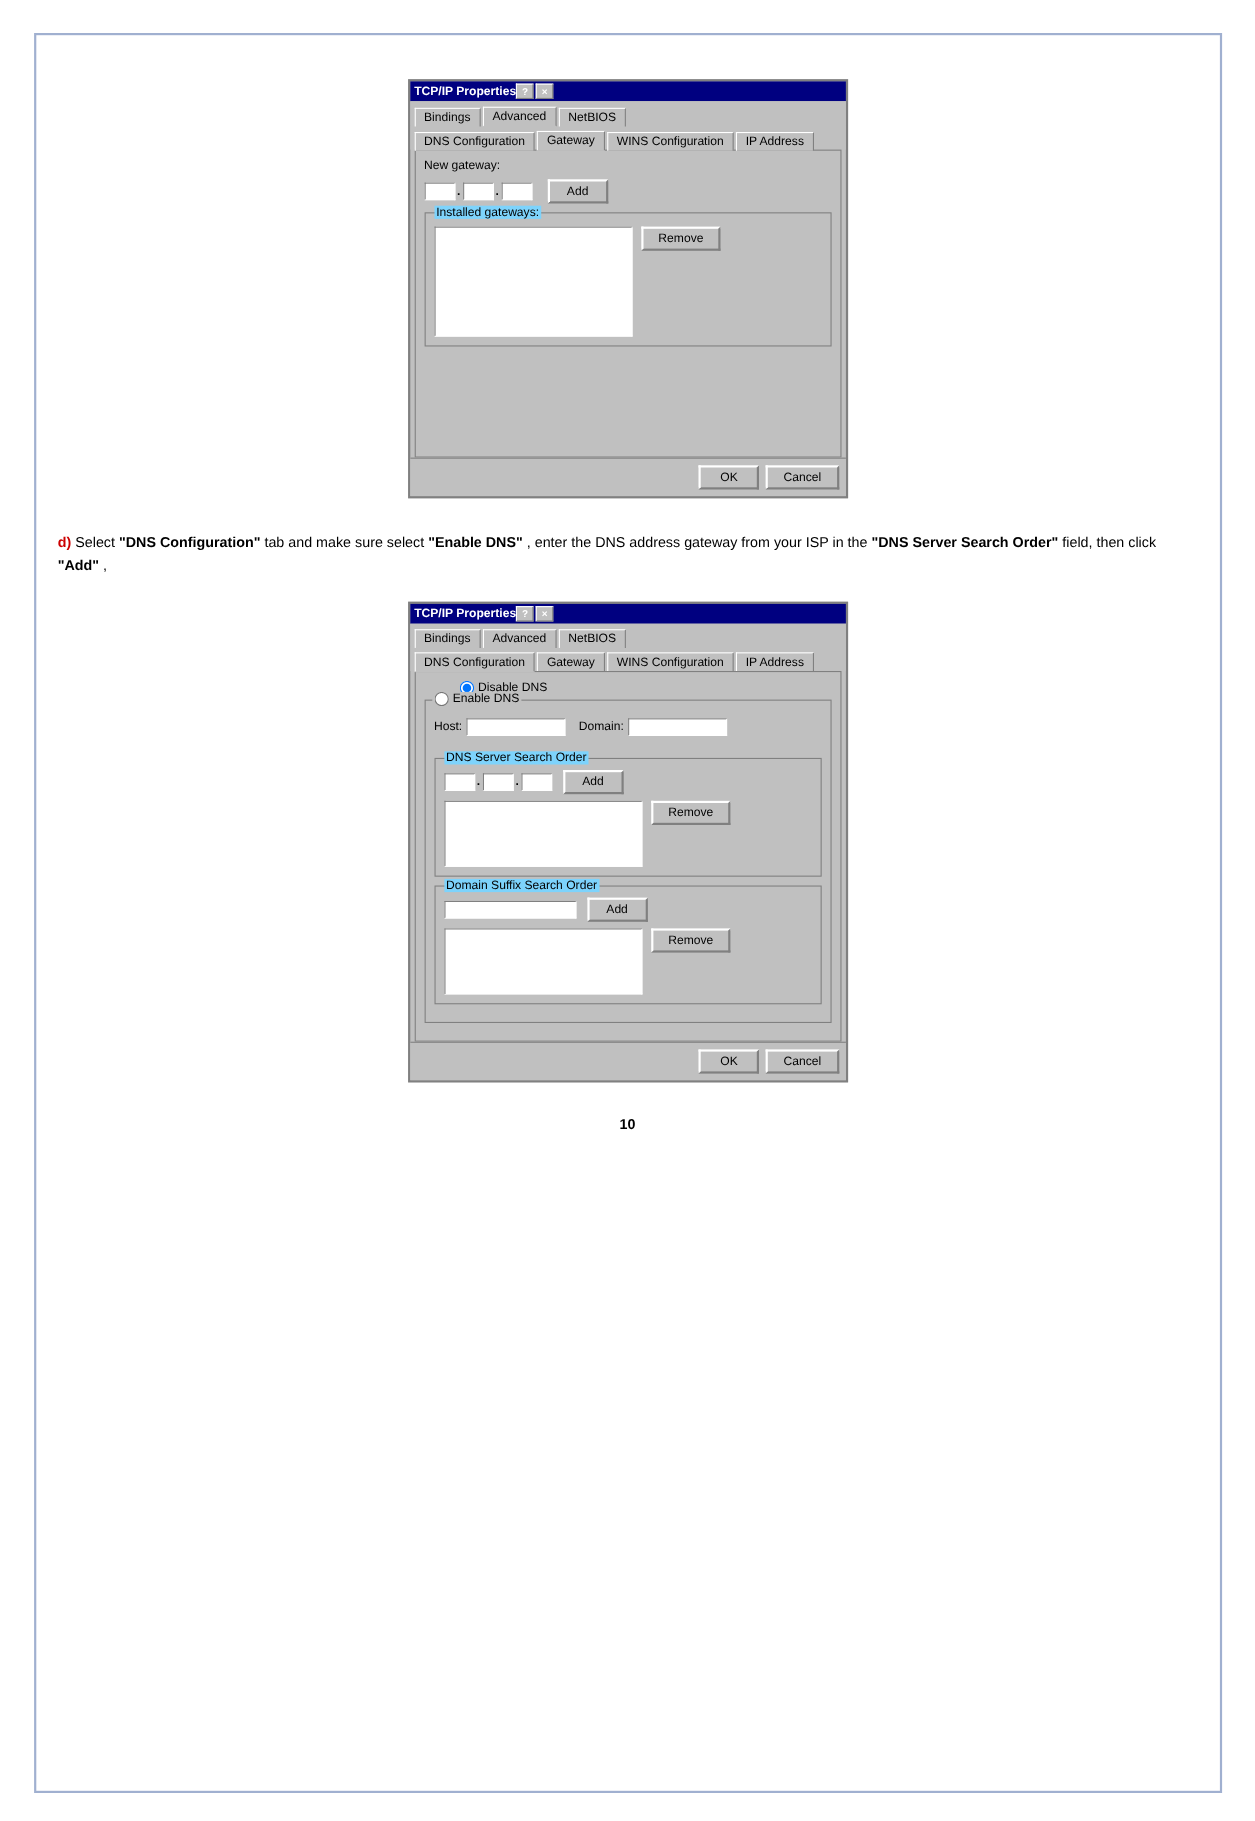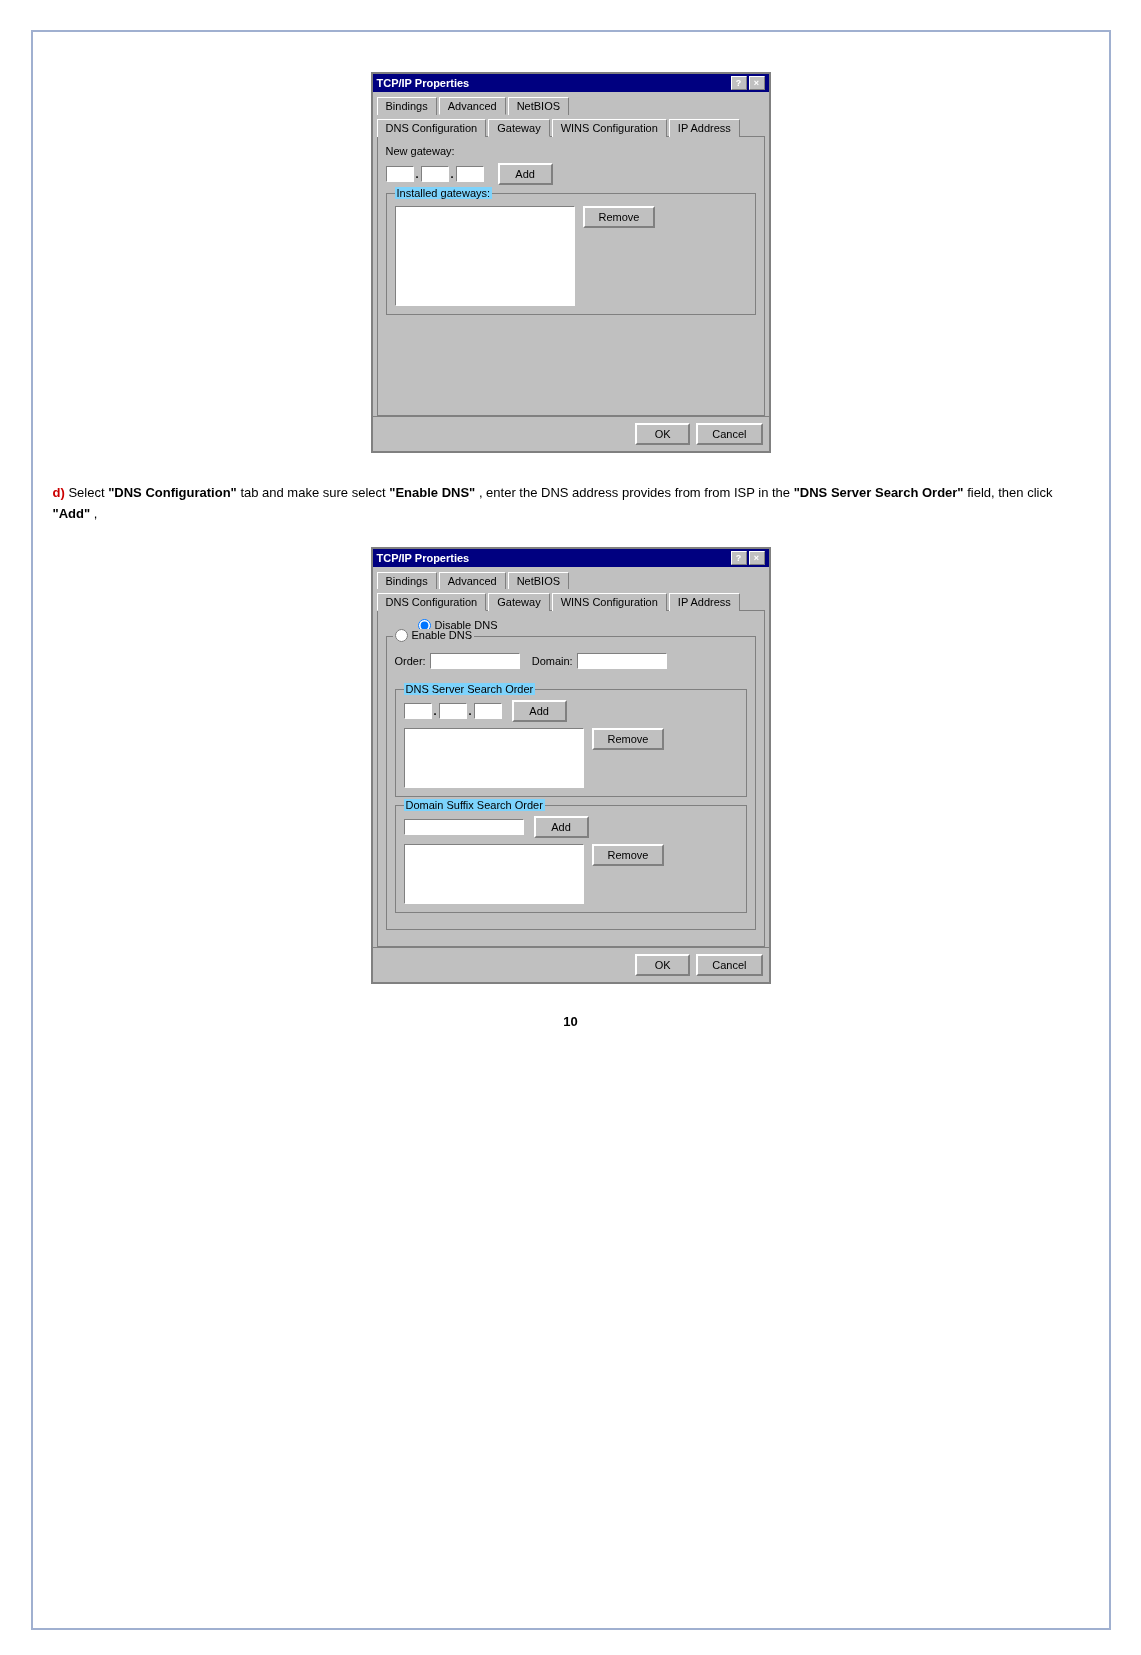--- a/index.html
+++ b/index.html
@@ -30,21 +30,20 @@
       margin: 10px auto;
       font-size: 11px;
       font-family: 'Arial', sans-serif;
     }
 
     .win-titlebar {
       background: #000080;
       color: white;
       padding: 2px 4px;
       display: flex;
-      justify-content: space-between;
       align-items: center;
       font-size: 11px;
       font-weight: bold;
     }
 
     .win-titlebar-buttons {
       display: flex;
       gap: 2px;
     }
 
@@ -60,20 +59,21 @@
       justify-content: center;
       cursor: pointer;
     }
 
     .win-tabs {
       display: flex;
       flex-wrap: wrap;
       padding: 4px 4px 0 4px;
       gap: 2px;
       background: #c0c0c0;
+      align-items: center;
     }
 
     .win-tab {
       padding: 2px 8px;
       border: 1px solid;
       border-color: #ffffff #808080 #c0c0c0 #ffffff;
       background: #c0c0c0;
       cursor: pointer;
       font-size: 11px;
       border-bottom: none;
@@ -304,21 +304,21 @@
       </div>
     </div>
   </div>
 
   <div class="instruction-text">
     <span class="red-label">d)</span>
     <span> Select </span>
     <span class="bold-text">"DNS Configuration"</span>
     <span> tab and make sure select </span>
     <span class="bold-text">"Enable DNS"</span>
-    <span>, enter the DNS address provides from from ISP in the </span>
+    <span>, enter the DNS address gateway from your ISP in the </span>
     <span class="bold-text">"DNS Server Search Order"</span>
     <span> field, then click </span>
     <span class="bold-text">"Add"</span>
     <span>,</span>
   </div>
 
   <div class="dialog-wrapper">
     <div class="win-dialog">
 
       <div class="win-titlebar">
@@ -364,21 +364,21 @@
         </div>
 
         <div class="group-box">
           <div class="radio-row" style="position:absolute; top:-8px; left:6px; background:#c0c0c0; padding:0 2px;">
             <input type="radio" class="win-radio" name="dns-mode" style="">
             <span>Enable DNS</span>
           </div>
           <div style="margin-top:10px;">
 
             <div class="field-row">
-              <span class="field-label">Order:</span>
+              <span class="field-label">Host:</span>
               <input class="win-input" type="text" style="width: 90px;">
               <span class="field-label" style="margin-left:8px;">Domain:</span>
               <input class="win-input" type="text" style="width: 90px;">
             </div>
 
             <div class="group-box" style="margin-top:20px;">
               <span class="group-box-label">DNS Server Search Order</span>
               <div style="margin-top:4px;">
                 <div class="field-row">
                   <div class="ip-input-row">

